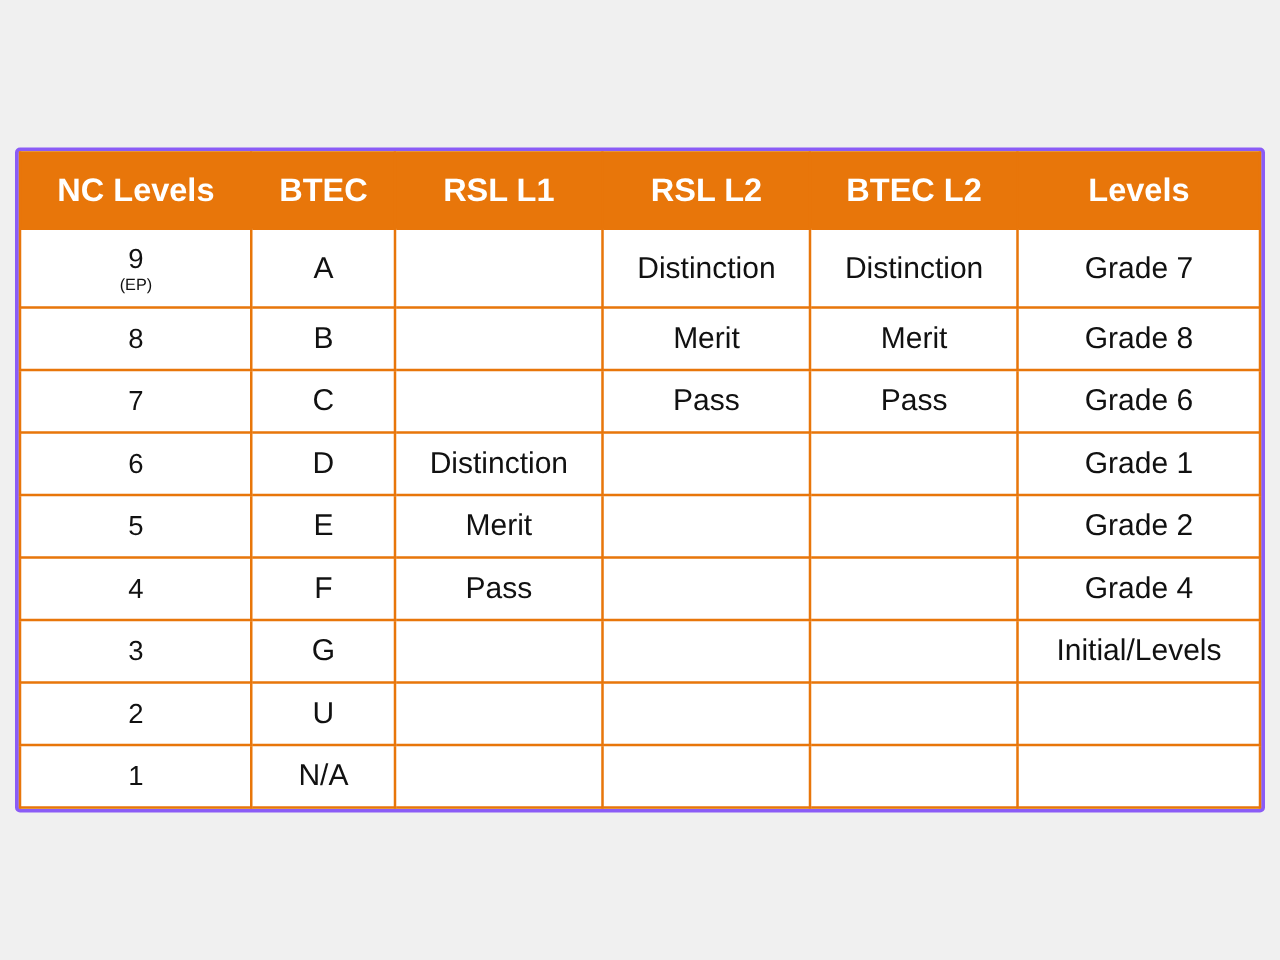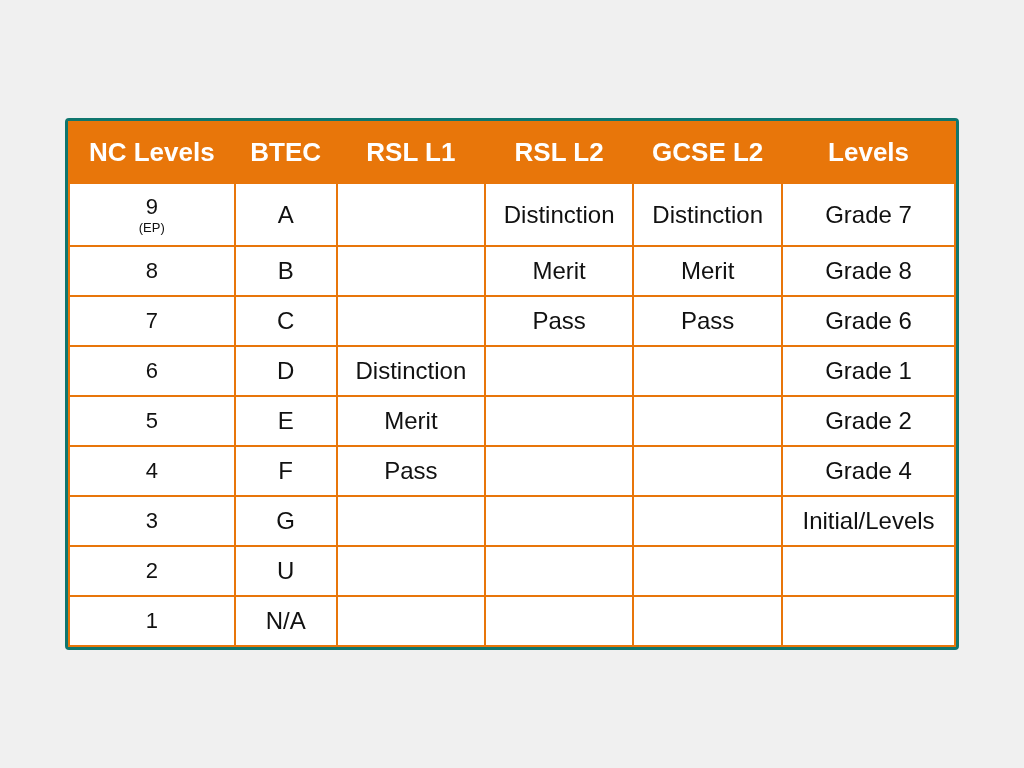--- a/index.html
+++ b/index.html
@@ -12,24 +12,24 @@
       background: #f0f0f0;
       display: flex;
       justify-content: center;
       align-items: center;
       min-height: 100vh;
       font-family: Arial, sans-serif;
     }
 
     .table-container {
       background: #fde047;
-      border: 3px solid #0f766e;
+      border: 3px solid #8b5cf6;
       border-radius: 4px;
       overflow: hidden;
-      width: 894px;
+      width: 1000px;
     }
 
     table {
       width: 100%;
       border-collapse: collapse;
     }
 
     thead tr th {
       background-color: #e8760a;
       color: white;
@@ -70,21 +70,21 @@
 <body>
 
 <div class="table-container">
   <table>
     <thead>
       <tr id="header-row">
           <th>NC Levels</th>
           <th>BTEC</th>
           <th>RSL L1</th>
           <th>RSL L2</th>
-          <th>GCSE L2</th>
+          <th>BTEC L2</th>
           <th>Levels</th>
         </tr>
     </thead>
     <tbody id="table-body">
         <tr>
           <td>9<span class="small-text">(EP)</span></td>
           <td>A</td>
           <td></td>
           <td>Distinction</td>
           <td>Distinction</td>

